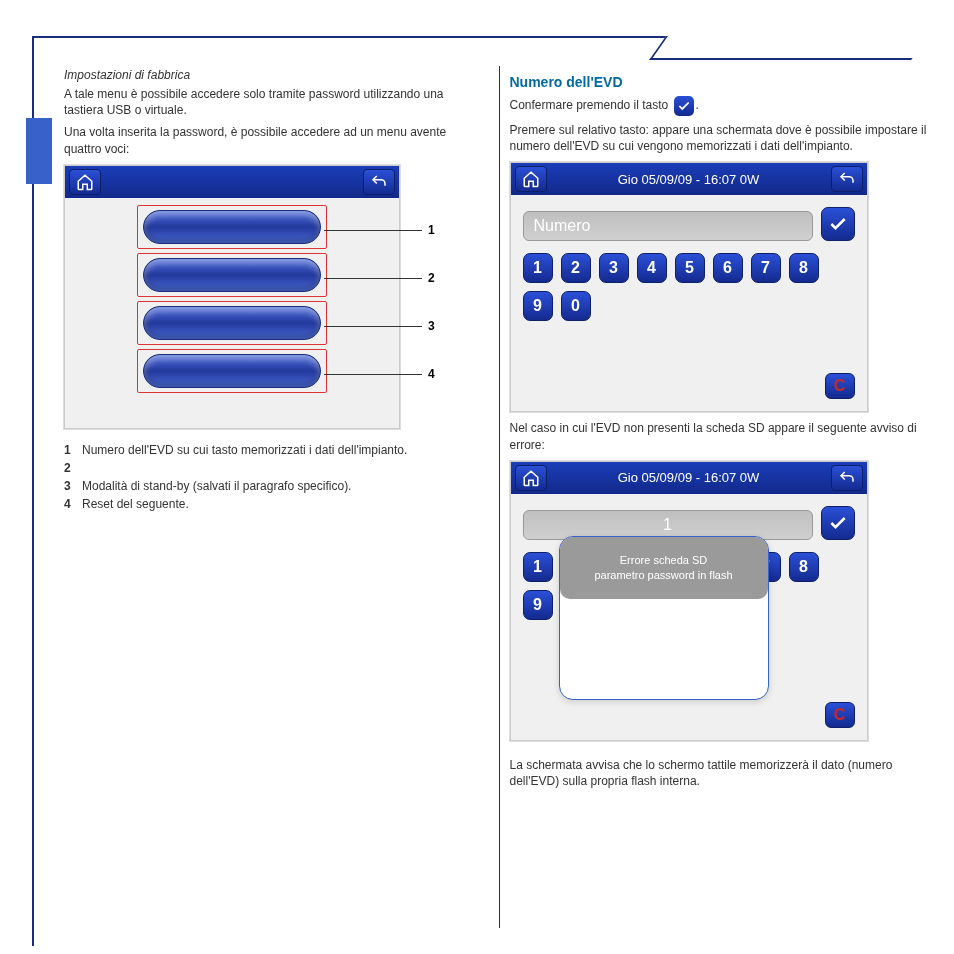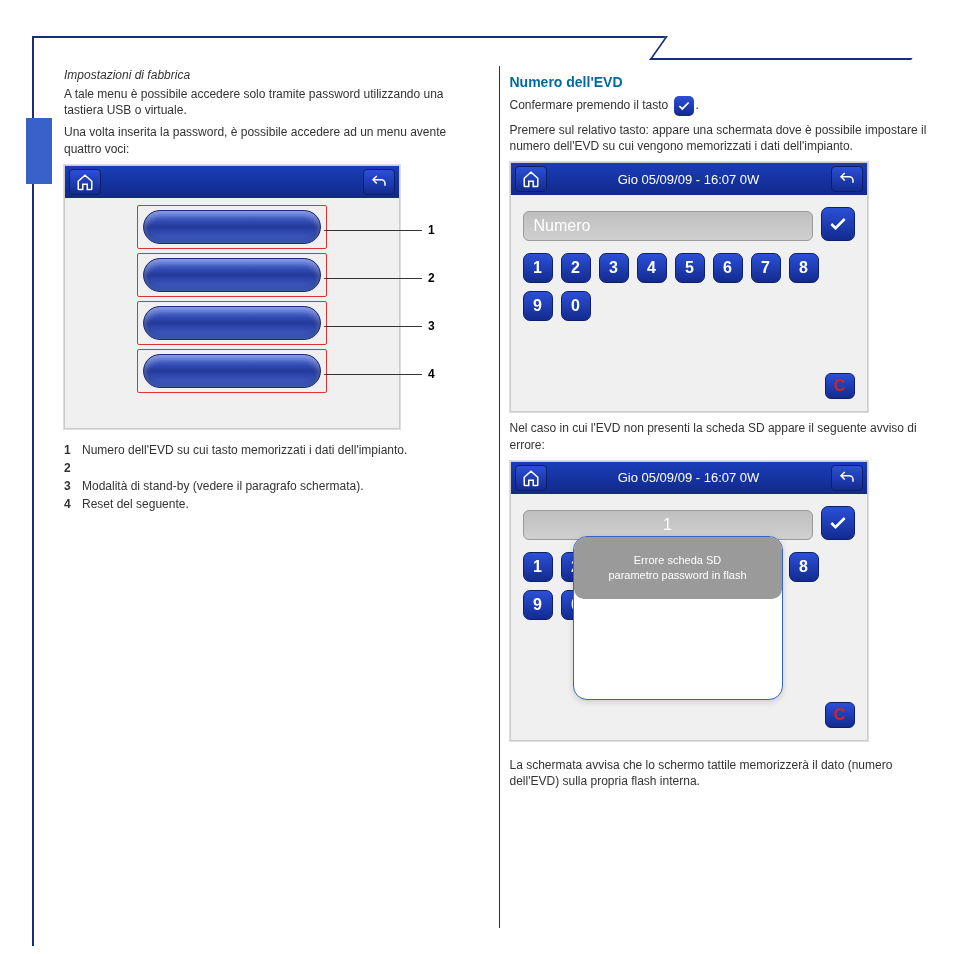--- a/index.html
+++ b/index.html
@@ -224,21 +224,21 @@
     border: 1px solid #0d1f66;
     color: #c62828;
     font-size: 16px;
     font-weight: bold;
     display: flex;
     align-items: center;
     justify-content: center;
   }
   .popup {
     position: absolute;
-    left: 62px;
+    left: 48px;
     top: 42px;
     width: 210px;
     height: 164px;
     background: #fff;
     border: 1px solid #3862c7;
     border-radius: 14px;
     box-shadow: 0 2px 6px rgba(0,0,0,.15);
   }
   .popup-banner {
     margin: 0;
@@ -333,21 +333,21 @@
       <div style="height:6px;"></div>
       <div class="legend-row">
           <span class="n">1</span>
           <span>Numero dell'EVD su cui tasto memorizzati i dati dell'impianto.</span>
         </div>
       <div class="legend-row">
           <span class="n">2</span>
         </div>
       <div class="legend-row">
           <span class="n">3</span>
-          <span>Modalità di stand-by (vedere il paragrafo schermata).</span>
+          <span>Modalità di stand-by (salvati il paragrafo specifico).</span>
         </div>
       <div class="legend-row">
           <span class="n">4</span>
           <span>Reset del seguente.</span>
         </div>
     </div>
 
     <div class="divider"></div>
 
     <div class="col">

